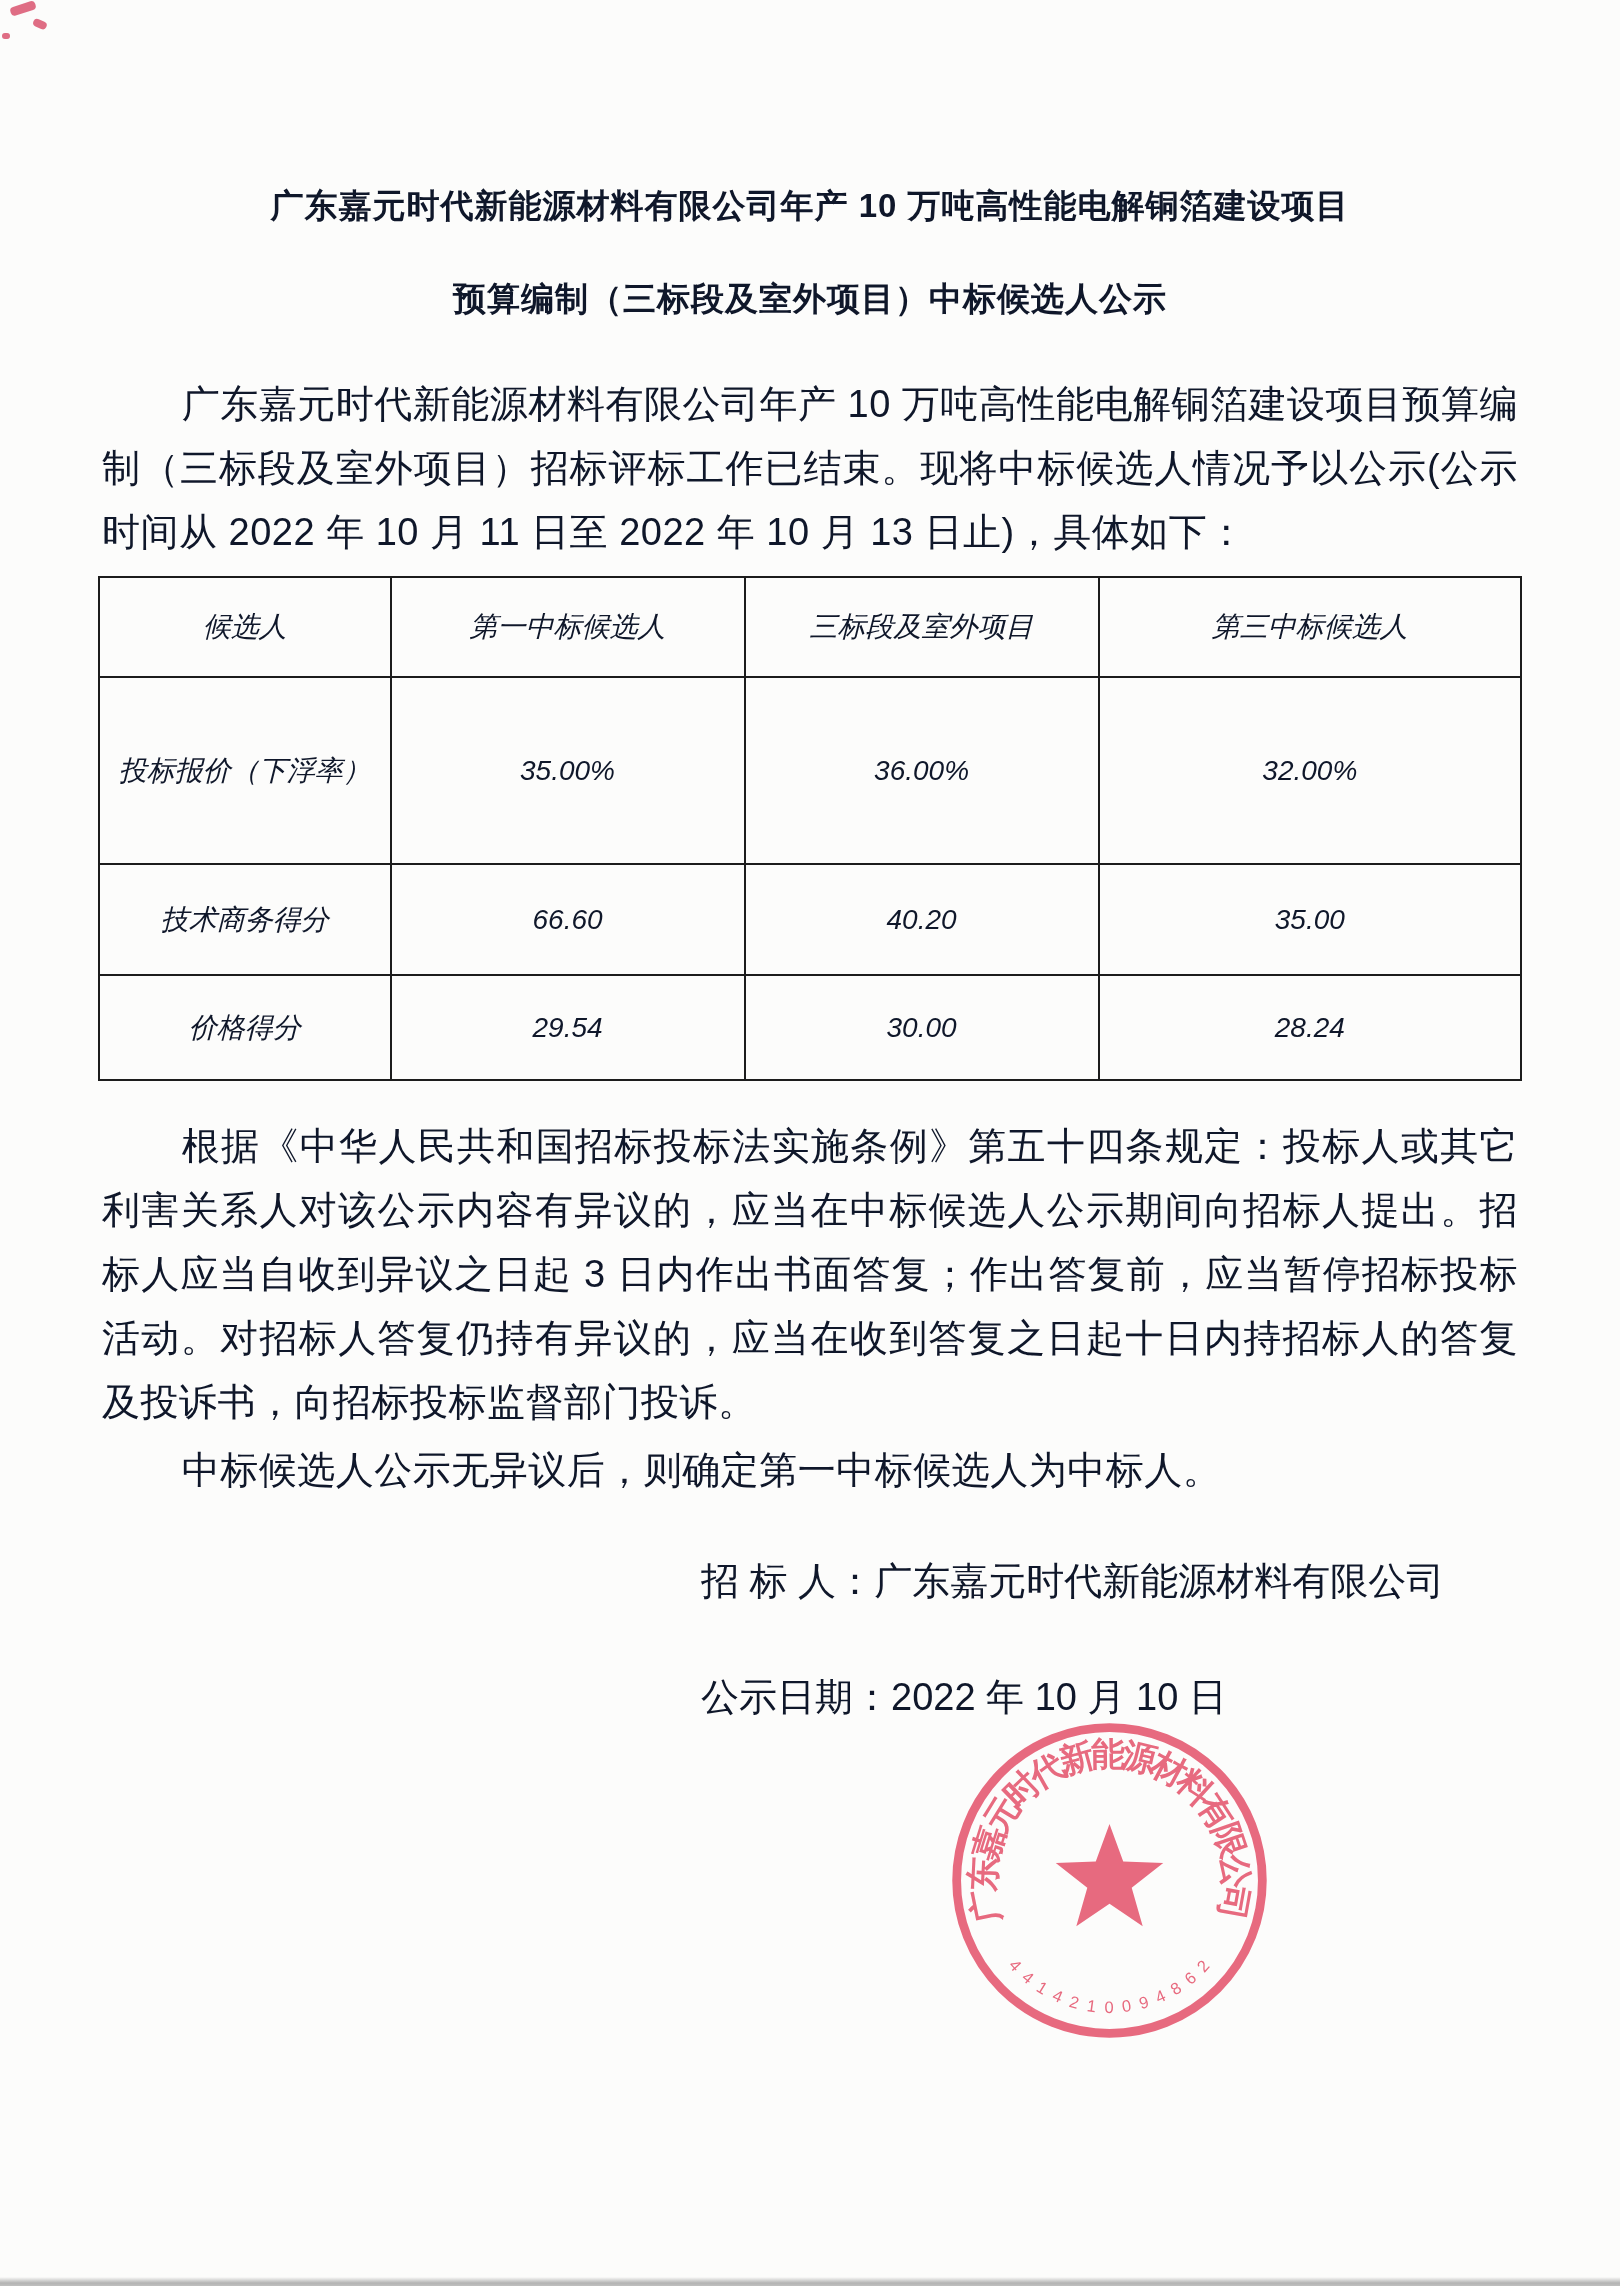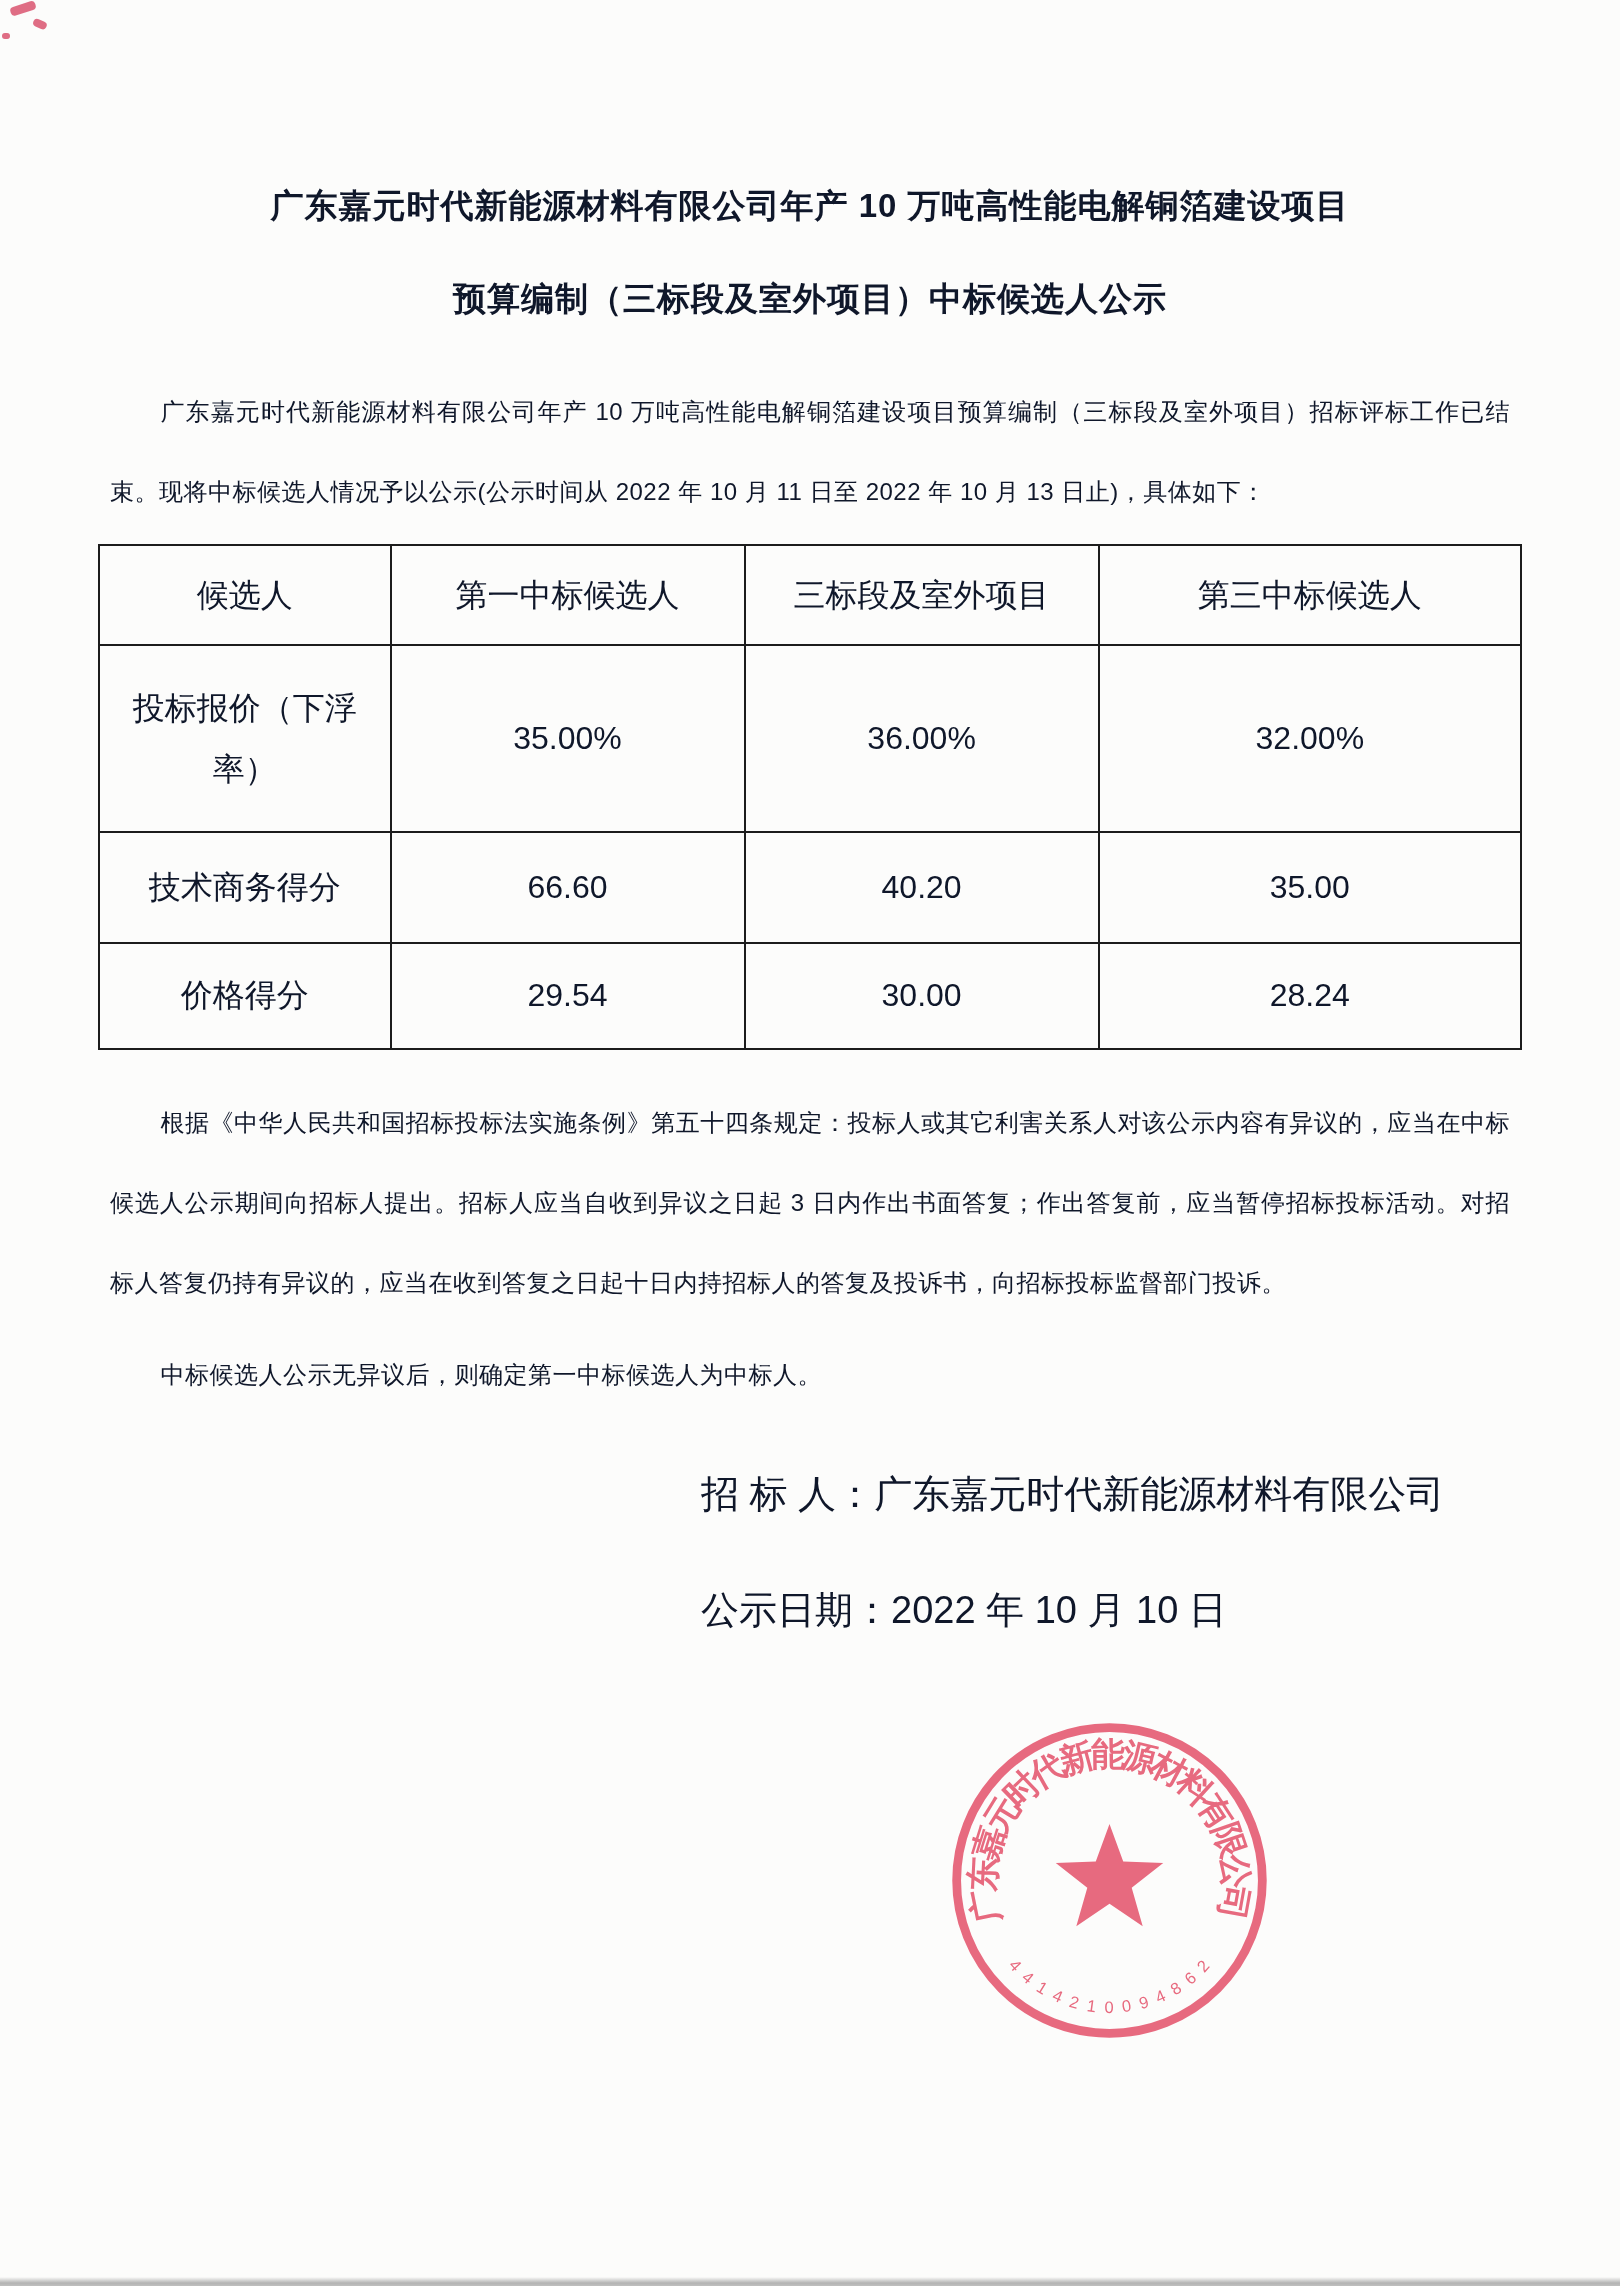--- a/index.html
+++ b/index.html
@@ -18,33 +18,34 @@
   }
   .doc-title{
     margin:0 0 27.4px 0;
     text-align:center;
     font-size:33px;
     font-weight:bold;
     line-height:93px;
     letter-spacing:1px;
   }
   .para{
-    margin:12px;
-    font-size:24px;
-    line-height:80px;
+    margin:4px;
+    font-size:38px;
+    line-height:64px;
     text-align:justify;
     letter-spacing:0.5px;
   }
   .indent{ text-indent:2.1em; }
   .tbl{
     width:100%;
     border-collapse:collapse;
     margin-top:11.8px;
     table-layout:fixed;
-    font-size:32px;
+    font-size:28px;
+    font-style:italic;
   }
   .tbl td{
     border:2.9px solid #1c1c1c;
     text-align:center;
     vertical-align:middle;
     padding:5.9px 13.7px;
     line-height:1.9;
   }
   .r-header td{height:86px;}
   .r-name td{height:123px;}

